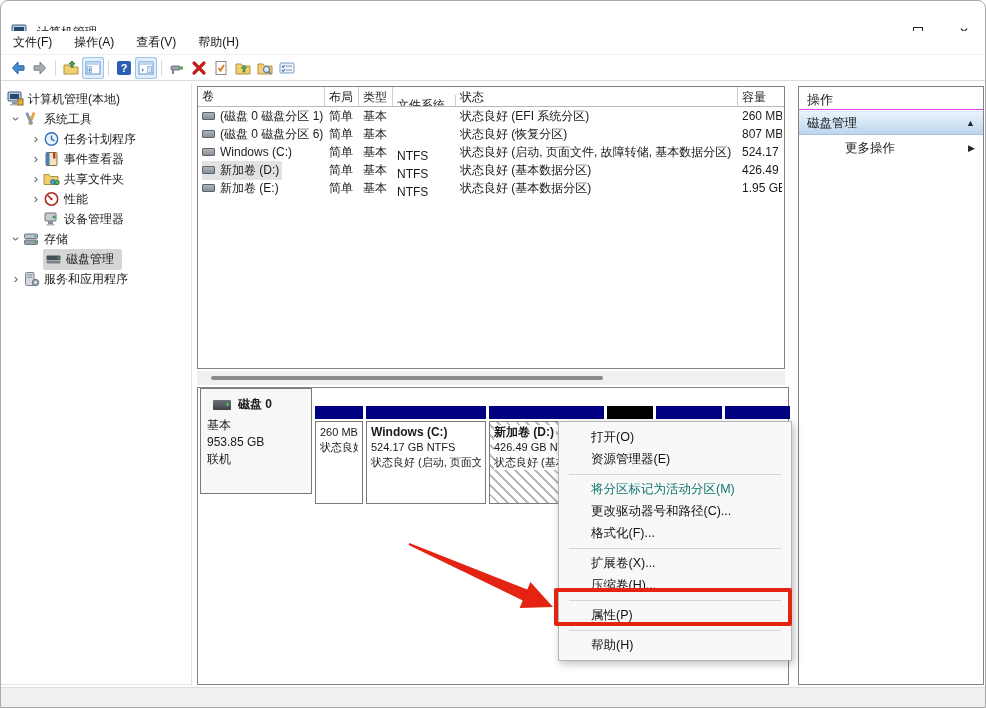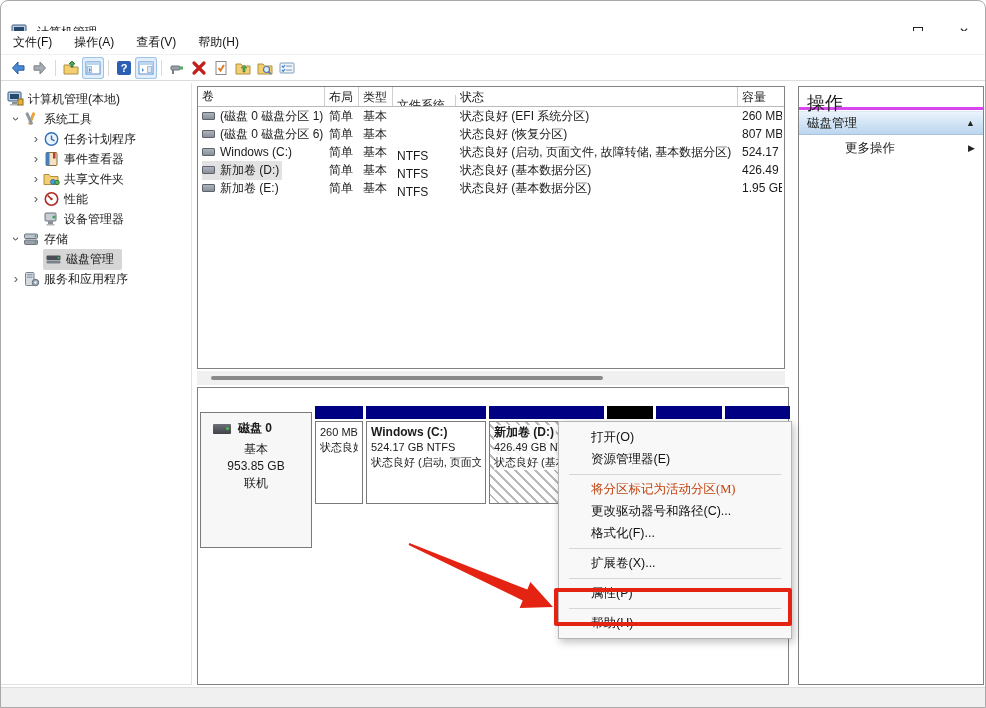--- a/index.html
+++ b/index.html
@@ -55,21 +55,21 @@
   .c-cap { width:44px; flex:none; border-right:none; }
   .vol-ic { width:13px; height:8px; margin-right:5px; flex:none; background:linear-gradient(#aeb4bc,#8a9099); border:1px solid #5c636b; border-radius:1px; }
   .hl-name { background:#e2e2e2; padding:1px 3px 1px 0; display:flex; align-items:center; }
 
   
   .hscroll { position:absolute; left:196px; top:370px; width:588px; height:14px; background:#f0f0f0; }
   .hthumb { position:absolute; left:14px; top:5px; width:392px; height:4px; background:#8a8a8a; border-radius:2px; }
 
   
   .disk-pane { position:absolute; left:196px; top:386px; width:592px; height:298px; background:#fff; border:1px solid #828282; }
-  .disk-info { position:absolute; left:2px; top:24px; width:112px; height:136px; border:1px solid #7a7a7a; background:#f7f7f7; padding:5px 6px;text-align:center; }
+  .disk-info { position:absolute; left:2px; top:0; width:112px; height:106px; border:1px solid #7a7a7a; background:#f7f7f7; padding:5px 6px; }
   .disk-info .dline1 { display:flex; align-items:center; font-weight:bold; font-size:12px; margin:2px 0 4px 6px; }
   .disk-info .dicon { width:18px; height:10px; margin-right:7px; background:linear-gradient(#6d7077,#3f4248); border-radius:1px; position:relative; }
   .disk-info .dicon:after { content:""; position:absolute; right:2px; top:3px; width:3px; height:3px; background:#46c24a; border-radius:50%; }
   .disk-info .dline { font-size:12px; line-height:17px; }
   .partitions { position:absolute; left:117px; top:18px; display:flex; gap:3px; }
   .partition { display:flex; flex-direction:column; }
   .pbar { height:13px; width:100%; }
   .pbody { margin-top:2px; height:83px; border:1px solid #7a7a7a; background:#fff; padding:3px 4px; overflow:hidden; }
   .pline { font-size:11px; line-height:15px; white-space:nowrap; overflow:hidden; }
   .pname { font-weight:bold; font-size:12px; }
@@ -78,33 +78,33 @@
 
   
   .legend { position:absolute; left:0; bottom:0; width:100%; height:26px; background:#efefef; display:flex; align-items:center; padding-left:5px; gap:6px; }
   .lsq { width:11px; height:11px; display:inline-block; flex:none; }
   .lsq.black { background:#000000; }
   .lsq.navy { background:#000082; }
   .llabel { font-size:12px; margin-right:6px; }
 
   
   .actions-panel { position:absolute; left:797px; top:85px; width:186px; height:599px; background:#fff; border:1px solid #828282; }
-  .ap-title { height:23px; padding:4px 8px; font-size:18px; border-bottom:3px solid #d946ef; }
+  .ap-title { height:23px; padding:4px 8px; font-size:13px; border-bottom:1px solid #d946ef; }
   .ap-section { height:24px; margin-top:1px; background:linear-gradient(#eaf3fc,#bcd6ee); border-top:1px solid #dfe9f5; border-bottom:1px solid #a8c3dd; display:flex; align-items:center; justify-content:space-between; padding:0 8px; font-size:12.5px; }
   .ap-section .chev-up { font-size:9px; color:#222; }
   .ap-more { height:26px; display:flex; align-items:center; justify-content:space-between; padding:0 8px 0 46px; font-size:12.5px; }
   .ap-more .chev-right { font-size:9px; color:#222; }
 
   
   .footer { position:absolute; left:0; top:686px; width:986px; height:22px; background:#f0f0f0; border-top:1px solid #dddddd; }
 
   
   .context-menu { position:absolute; left:557px; top:420px; width:234px; background:#f8f8f8; border:1px solid #b5b5b5; box-shadow:2px 3px 8px rgba(0,0,0,.25); z-index:50; padding:4px 0; }
   .cm-item { height:22px; display:flex; align-items:center; padding-left:32px; font-size:12.5px; color:#111; }
-  .cm-item.disabled { color:#c2410c;font-family:Liberation Serif, serif; }
+  .cm-item.disabled { color:#0f766e; }
   .cm-item.hover { background:#e4e4e4; }
   .cm-sep { height:8px; position:relative; }
   .cm-sep:after { content:""; position:absolute; left:10px; right:10px; top:4px; height:1px; background:#d6d6d6; }
 
   
   .red-box { position:absolute; left:553px; top:587px; width:238px; height:38px; border:4px solid #e42313; border-radius:2px; z-index:70; }
   .arrow-svg { position:absolute; left:385px; top:525px; z-index:65; }
 </style>
 </head>
 <body>
@@ -459,20 +459,21 @@
 
   <div class="context-menu">
     <div class="cm-item">打开(O)</div>
     <div class="cm-item">资源管理器(E)</div>
     <div class="cm-sep"></div>
     <div class="cm-item disabled">将分区标记为活动分区(M)</div>
     <div class="cm-item">更改驱动器号和路径(C)...</div>
     <div class="cm-item">格式化(F)...</div>
     <div class="cm-sep"></div>
     <div class="cm-item">扩展卷(X)...</div>
+    <div class="cm-item">压缩卷(H)...</div>
     <div class="cm-sep"></div>
     <div class="cm-item">属性(P)</div>
     <div class="cm-sep"></div>
     <div class="cm-item">帮助(H)</div>
   </div>
 
   <div class="red-box"></div>
 
   <svg class="arrow-svg" width="185" height="95" viewBox="385 525 185 95">
     <polygon points="407.6,543.9 521.7,599.5 518.6,606.9 552,606 529.4,581.1 526.3,588.5 408.4,542.1" fill="#e42313"></polygon>

